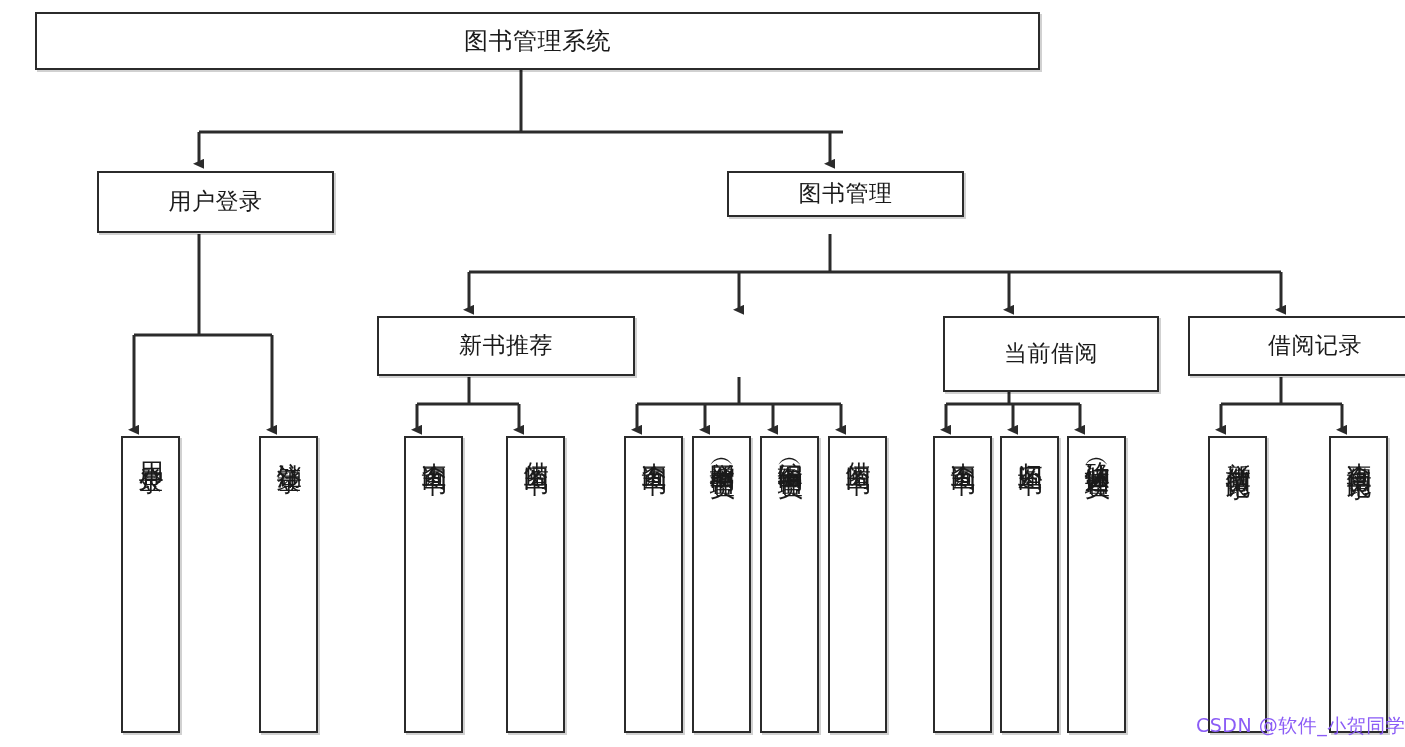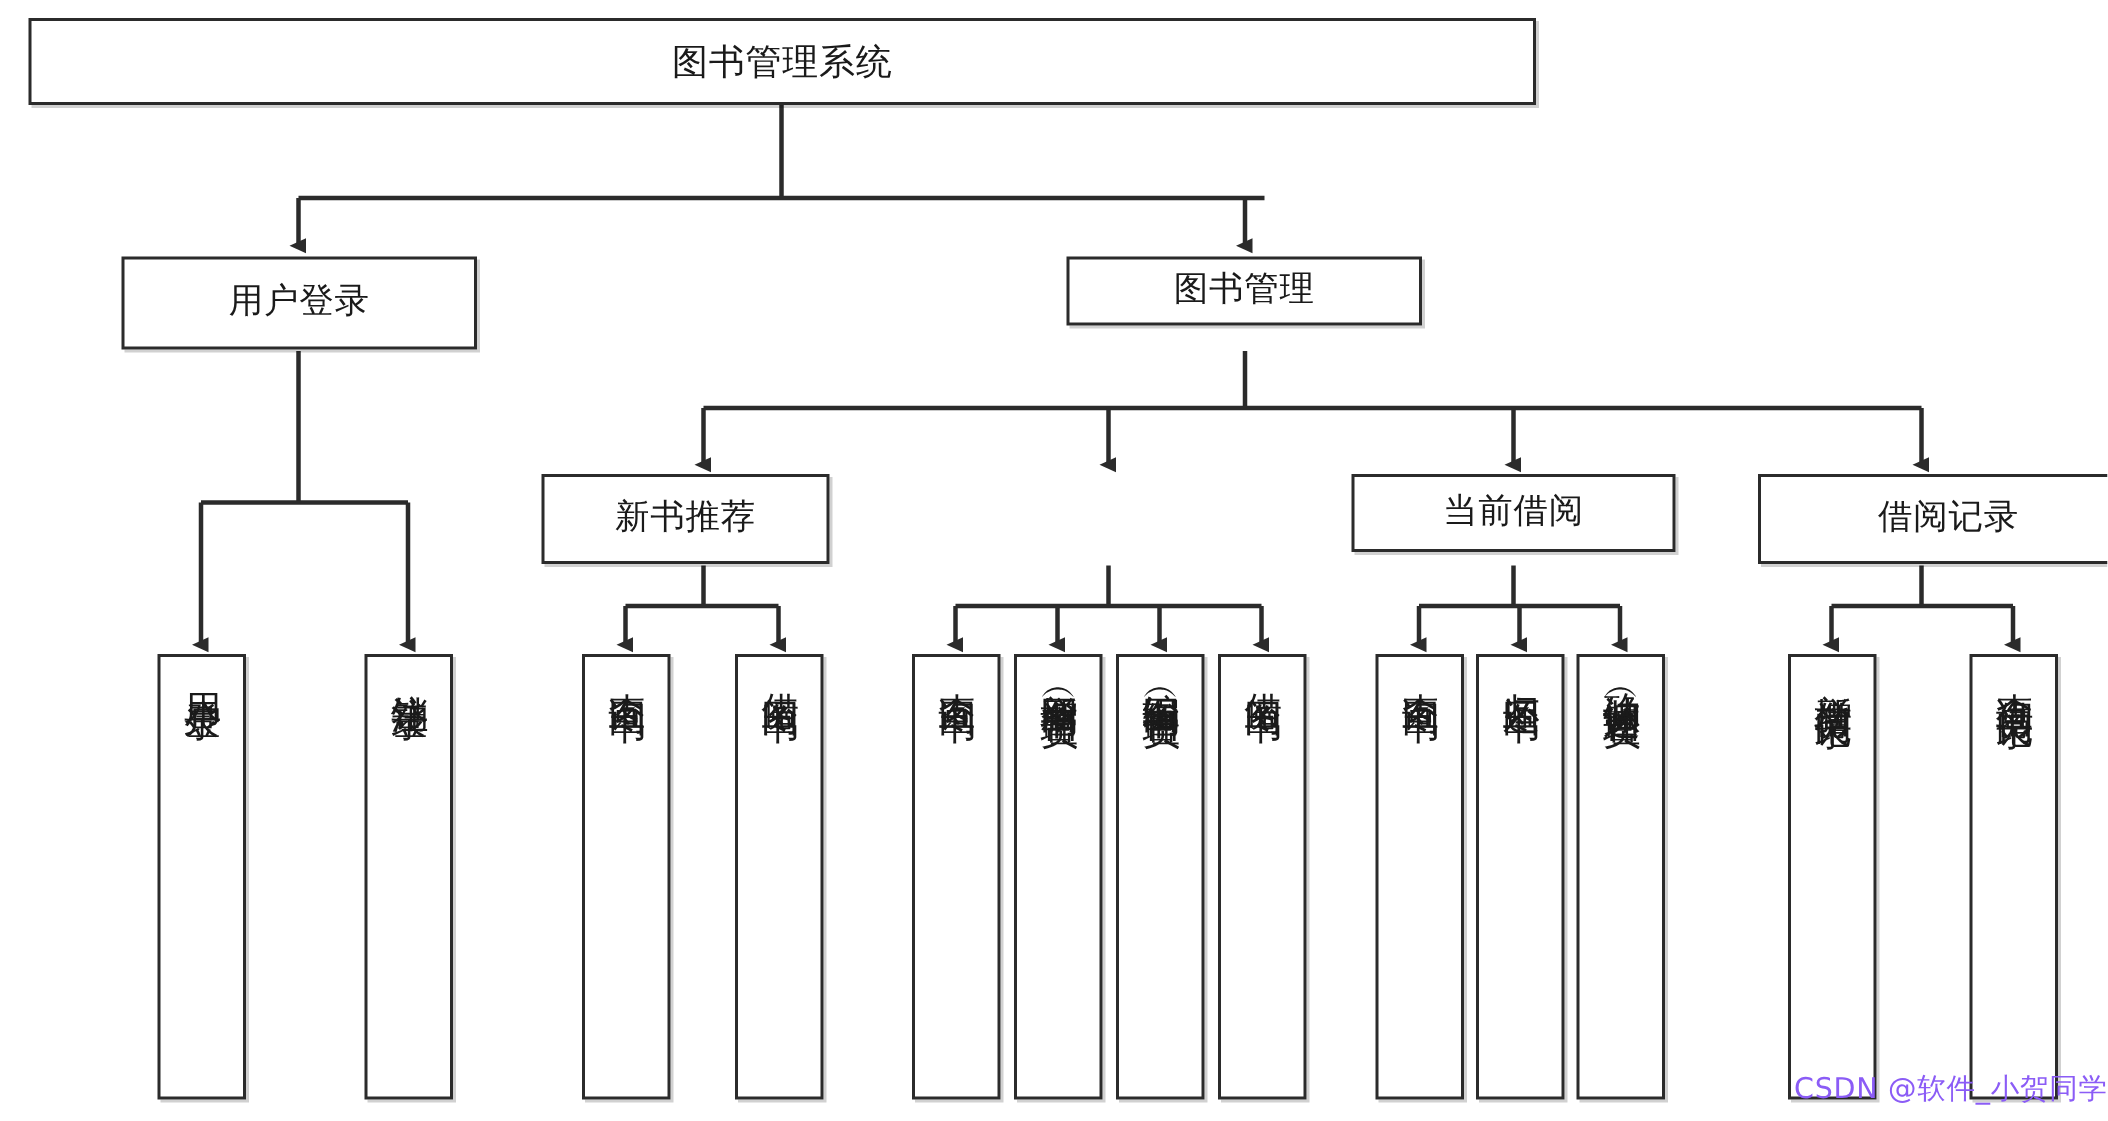--- a/index.html
+++ b/index.html
@@ -28,20 +28,21 @@
   .node {
     position: absolute;
     box-sizing: border-box;
     background: #ffffff;
     border: 2px solid #2b2b2b;
     box-shadow: 2px 2px 0 rgba(0,0,0,0.18);
     display: flex;
     align-items: center;
     justify-content: center;
     color: #1a1a1a;
+    margin-left: 16px;
   }
   .node-label {
     display: block;
     text-align: center;
     line-height: 1.18;
     letter-spacing: 0.5px;
     white-space: pre;
   }
   .node.horizontal .node-label {
     font-size: 23px;
@@ -137,24 +138,24 @@
     <span class="node-label">图书管理系统</span>
   </div>
 
   <div class="node horizontal" style="left:81px; top:171px; width:237px; height:62px;">
     <span class="node-label">用户登录</span>
   </div>
   <div class="node horizontal" style="left:711px; top:171px; width:237px; height:46px;">
     <span class="node-label">图书管理</span>
   </div>
 
-  <div class="node horizontal" style="left:361px; top:316px; width:192px; height:60px;">
+  <div class="node horizontal" style="left:361px; top:316px; width:258px; height:60px;">
     <span class="node-label">新书推荐</span>
   </div>
-  <div class="node horizontal" style="left:901px; top:316px; width:216px; height:52px;">
+  <div class="node horizontal" style="left:927px; top:316px; width:216px; height:76px;">
     <span class="node-label">当前借阅</span>
   </div>
   <div class="node horizontal" style="left:1172px; top:316px; width:254px; height:60px;">
     <span class="node-label">借阅记录</span>
   </div>
 
   <div class="node vertical" style="left:105px; top:436px; width:59px; height:297px;">
     <span class="node-label">用户登录</span>
   </div>
   <div class="node vertical" style="left:243px; top:436px; width:59px; height:297px;">

